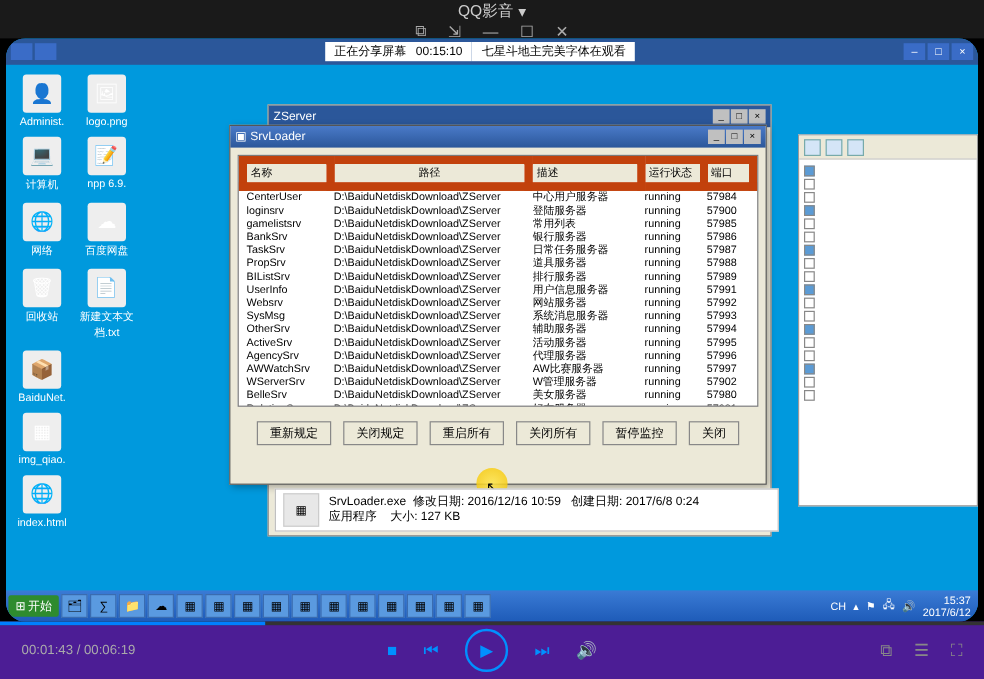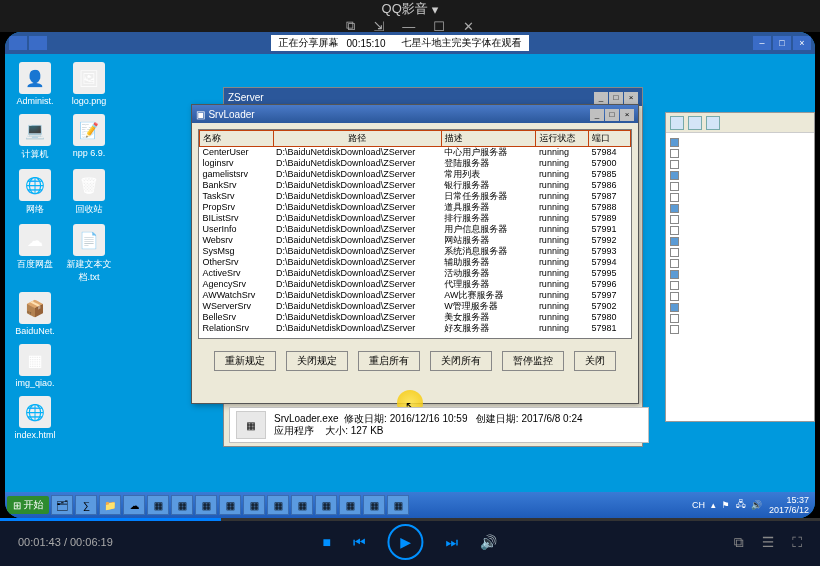--- a/index.html
+++ b/index.html
@@ -32,21 +32,21 @@
   .zserver-win .tb .btns span { display: inline-block; width: 14px; height: 12px; background: #c0c0c0; margin-left: 1px; font-size: 8px; text-align: center; line-height: 12px; color: #000; }
 
   
   .srvloader { position: absolute; top: 72px; left: 186px; width: 448px; height: 300px; background: #ece9d8; border: 1px solid #555; box-shadow: 2px 2px 6px rgba(0,0,0,.3); }
   .srvloader .tb { height: 18px; background: linear-gradient(#4a7ac8,#2b579a); color: #fff; font-size: 10px; padding: 0 4px; display: flex; align-items: center; }
   .srvloader .tb .ttl { flex: 1; display: flex; align-items: center; gap: 3px; }
   .srvloader .tb .btns span { display: inline-block; width: 14px; height: 12px; background: #c0c0c0; margin-left: 1px; font-size: 8px; text-align: center; line-height: 12px; color: #000; }
   .srvloader .body { padding: 6px; }
   .srv-table { width: 100%; height: 210px; background: #fff; border: 1px solid #7a7a7a; overflow: hidden; font-size: 9px; }
   .srv-table table { width: 100%; border-collapse: collapse; }
-  .srv-table th { background: #ece9d8; border: 1px solid #c2410c; padding: 1px 3px; text-align: left; font-weight: normal; font-size: 9px; position: sticky; top: 0; }
+  .srv-table th { background: #ece9d8; border: 7px solid #c2410c; padding: 1px 3px; text-align: left; font-weight: normal; font-size: 9px; position: sticky; top: 0; }
   .srv-table td { padding: 0 3px; white-space: nowrap; font-size: 9px; line-height: 11px; }
   .srv-btns { display: flex; justify-content: center; gap: 10px; margin-top: 12px; }
   .srv-btns button { font-size: 10px; padding: 2px 10px; background: #ece9d8; border: 1px solid #888; }
 
   
   .hl { position: absolute; left: 392px; top: 358px; width: 26px; height: 26px; background: radial-gradient(#ffe54a,#f5c400); border-radius: 50%; opacity: .85; }
   .cursor { position: absolute; left: 400px; top: 367px; font-size: 12px; color: #000; }
 
   
   .fileinfo { position: absolute; left: 224px; top: 375px; width: 420px; height: 36px; background: #fff; border: 1px solid #c0c0c0; display: flex; align-items: center; padding: 2px 6px; font-size: 10px; gap: 8px; }
@@ -63,21 +63,21 @@
   .rightpane .row .chk.on { background: #5b9bd5; }
 
   
   .taskbar { position: absolute; bottom: 0; left: 0; right: 0; height: 26px; background: linear-gradient(#3a7bd5,#1e5bb8); display: flex; align-items: center; padding: 0 2px; }
   .taskbar .start { background: #2e8b2e; color: #fff; font-size: 10px; padding: 2px 6px; border-radius: 2px; display: flex; align-items: center; gap: 2px; }
   .taskbar .tbtn { width: 22px; height: 20px; background: #5a9ae0; margin-left: 2px; border: 1px solid #3a6cb0; display: flex; align-items: center; justify-content: center; font-size: 10px; }
   .taskbar .tray { margin-left: auto; color: #fff; font-size: 9px; display: flex; align-items: center; gap: 6px; padding-right: 4px; }
   .taskbar .tray .t { line-height: 10px; text-align: right; }
 
   
-  .player-controls { position: absolute; bottom: 0; left: 0; right: 0; height: 48px; background: #0f172a; color: #ccc; display: flex; align-items: center; padding: 0 18px; }
+  .player-controls { position: absolute; bottom: 0; left: 0; right: 0; height: 48px; background: #4c1d95; color: #ccc; display: flex; align-items: center; padding: 0 18px; }
   .progress { position: absolute; top: 0; left: 0; right: 0; height: 3px; background: #333; }
   .progress .fill { height: 100%; background: #0080ff; width: 27%; }
   .time { font-size: 11px; color: #aaa; }
   .pc-center { position: absolute; left: 50%; transform: translateX(-50%); display: flex; align-items: center; gap: 22px; }
   .pc-center .cbtn { color: #0090ff; font-size: 14px; cursor: pointer; }
   .pc-center .play { width: 36px; height: 36px; border: 2px solid #0090ff; border-radius: 50%; display: flex; align-items: center; justify-content: center; color: #0090ff; font-size: 14px; }
   .pc-right { margin-left: auto; display: flex; gap: 18px; font-size: 14px; color: #888; }
   .pc-right span { cursor: pointer; }
 </style>
 </head>
@@ -135,26 +135,26 @@
       </div>
       <div class="dicon">
         <div class="ico">📝</div>
         <div>npp 6.9.</div>
       </div>
       <div class="dicon">
         <div class="ico">🌐</div>
         <div>网络</div>
       </div>
       <div class="dicon">
+        <div class="ico">☁</div>
+        <div>百度网盘</div>
+      </div>
+      <div class="dicon">
         <div class="ico">🗑</div>
         <div>回收站</div>
-      </div>
-      <div class="dicon">
-        <div class="ico">☁</div>
-        <div>百度网盘</div>
       </div>
       <div class="dicon">
         <div class="ico">📄</div>
         <div>新建文本文档.txt</div>
       </div>
       <div class="dicon">
         <div class="ico">📦</div>
         <div>BaiduNet.</div>
       </div>
       <div></div>

